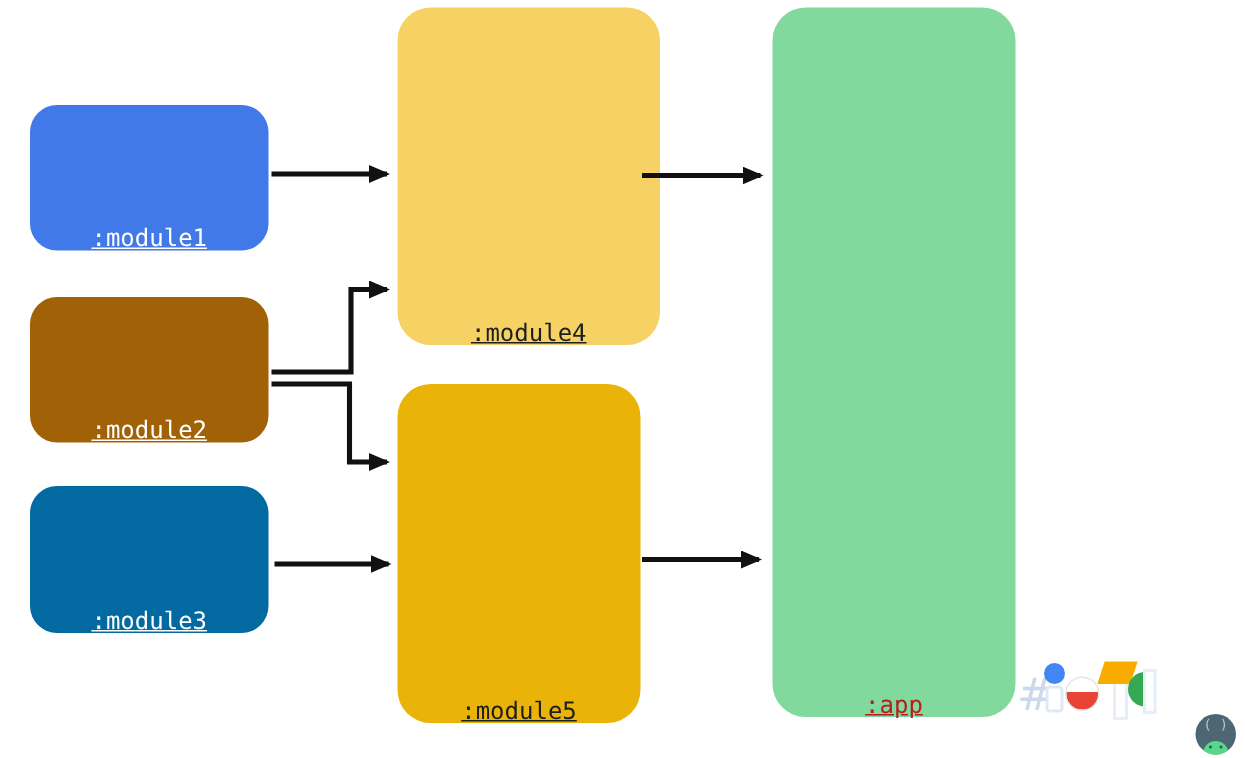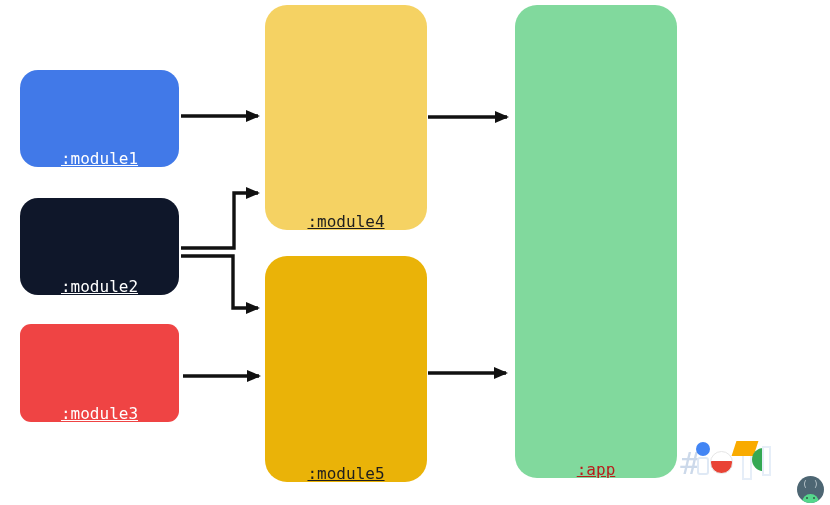--- a/index.html
+++ b/index.html
@@ -9,21 +9,21 @@
   }
   .node {
     position:absolute; display:flex; align-items:flex-end; justify-content:center;
     font-size:16px; letter-spacing:0px; line-height:1;text-decoration:underline;
   }
   .node.r-small { border-radius:18px; }
   .node.r-big   { border-radius:22px; }
   #node-module1 { left:20px;  top:70px;  width:159px; height:97px;  }
   #node-module2 { left:20px;  top:198px; width:159px; height:97px;  }
   #node-module3 { left:20px;  top:324px; width:159px; height:98px;  }
-  #node-module4 { left:265px; top:5px;   width:162px; height:225px; }
+  #node-module4 { left:265px; top:5px;   width:175px; height:225px; }
   #node-module5 { left:265px; top:256px; width:162px; height:226px; }
   #node-app     { left:515px; top:5px;   width:162px; height:473px; }
   #edge-layer { position:absolute; left:0; top:0; width:830px; height:505px; pointer-events:none; }
 
   
   #io-logo { position:absolute; left:678px; top:438px; width:94px; height:45px; }
   #io-logo * { position:absolute; box-sizing:border-box; }
   .hash-glyph { left:0px; top:8px; font-family:"DejaVu Sans", sans-serif; font-weight:400;
                 font-size:30px; color:#ccd9ea; }
   .blue-dot   { left:18px; top:4px;  width:14px; height:14px; border-radius:50%; background:#4285f4; }
@@ -53,24 +53,24 @@
   #avatar .bot-eye.l { left:4px; }  #avatar .bot-eye.r { right:4px; }
 </style>
 </head>
 <body>
 
 <div id="stage">
 
   <div class="node r-small" id="node-module1" style="background: rgb(65, 121, 232); color: rgb(255, 255, 255);">
     <span>:module1</span>
   </div>
-  <div class="node r-small" id="node-module2" style="background: #0f172a; color: rgb(255, 255, 255);">
+  <div class="node r-small" id="node-module2" style="background: #a16207; color: rgb(255, 255, 255);">
     <span>:module2</span>
   </div>
-  <div class="node r-small" id="node-module3" style="background: #ef4444; color: rgb(255, 255, 255); border-radius: 11px;">
+  <div class="node r-small" id="node-module3" style="background: #0369a1; color: rgb(255, 255, 255);">
     <span>:module3</span>
   </div>
   <div class="node r-big" id="node-module4" style="background: rgb(245, 210, 99); color: rgb(30, 30, 30);">
     <span>:module4</span>
   </div>
   <div class="node r-big" id="node-module5" style="background: #eab308; color: rgb(30, 30, 30);">
     <span>:module5</span>
   </div>
   <div class="node r-big" id="node-app" style="background: rgb(129, 217, 157); color: #b91c1c;">
     <span>:app</span>

